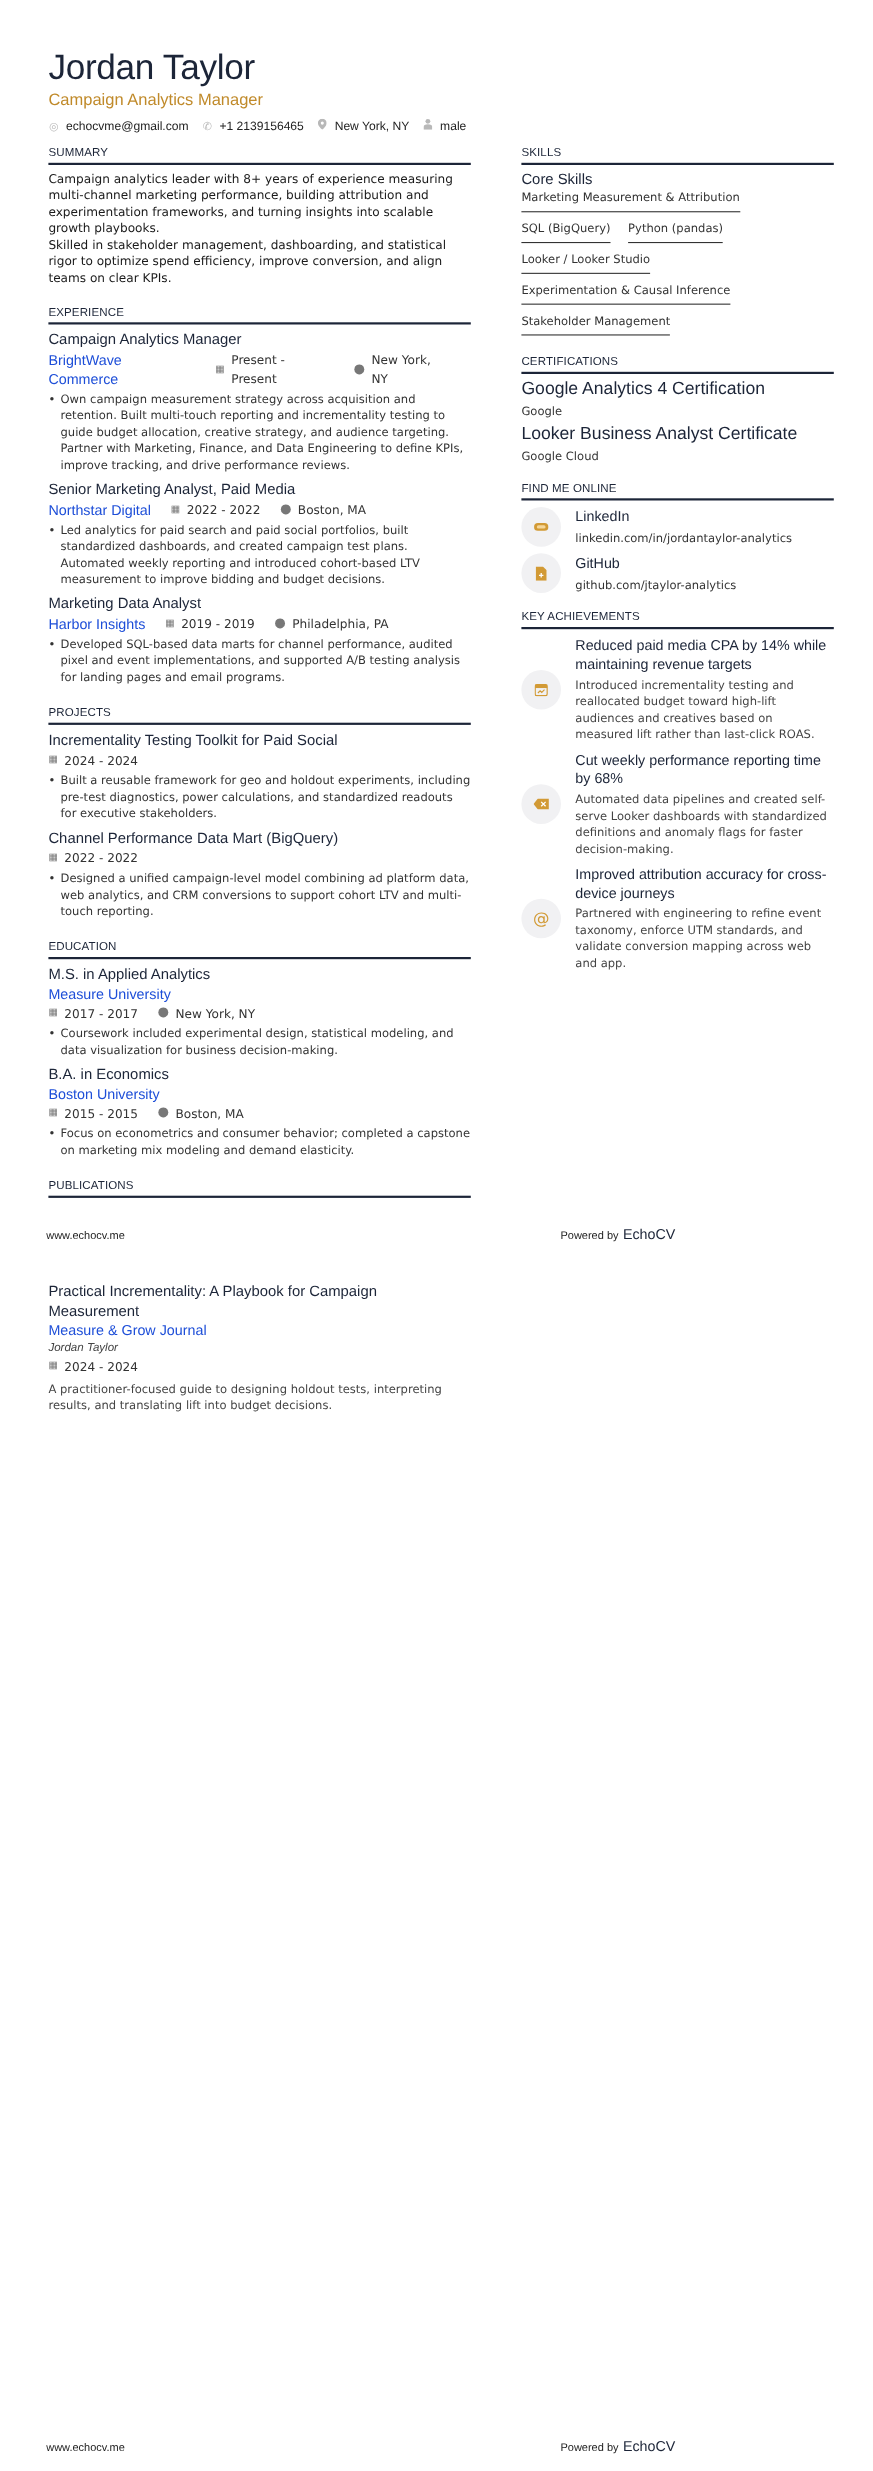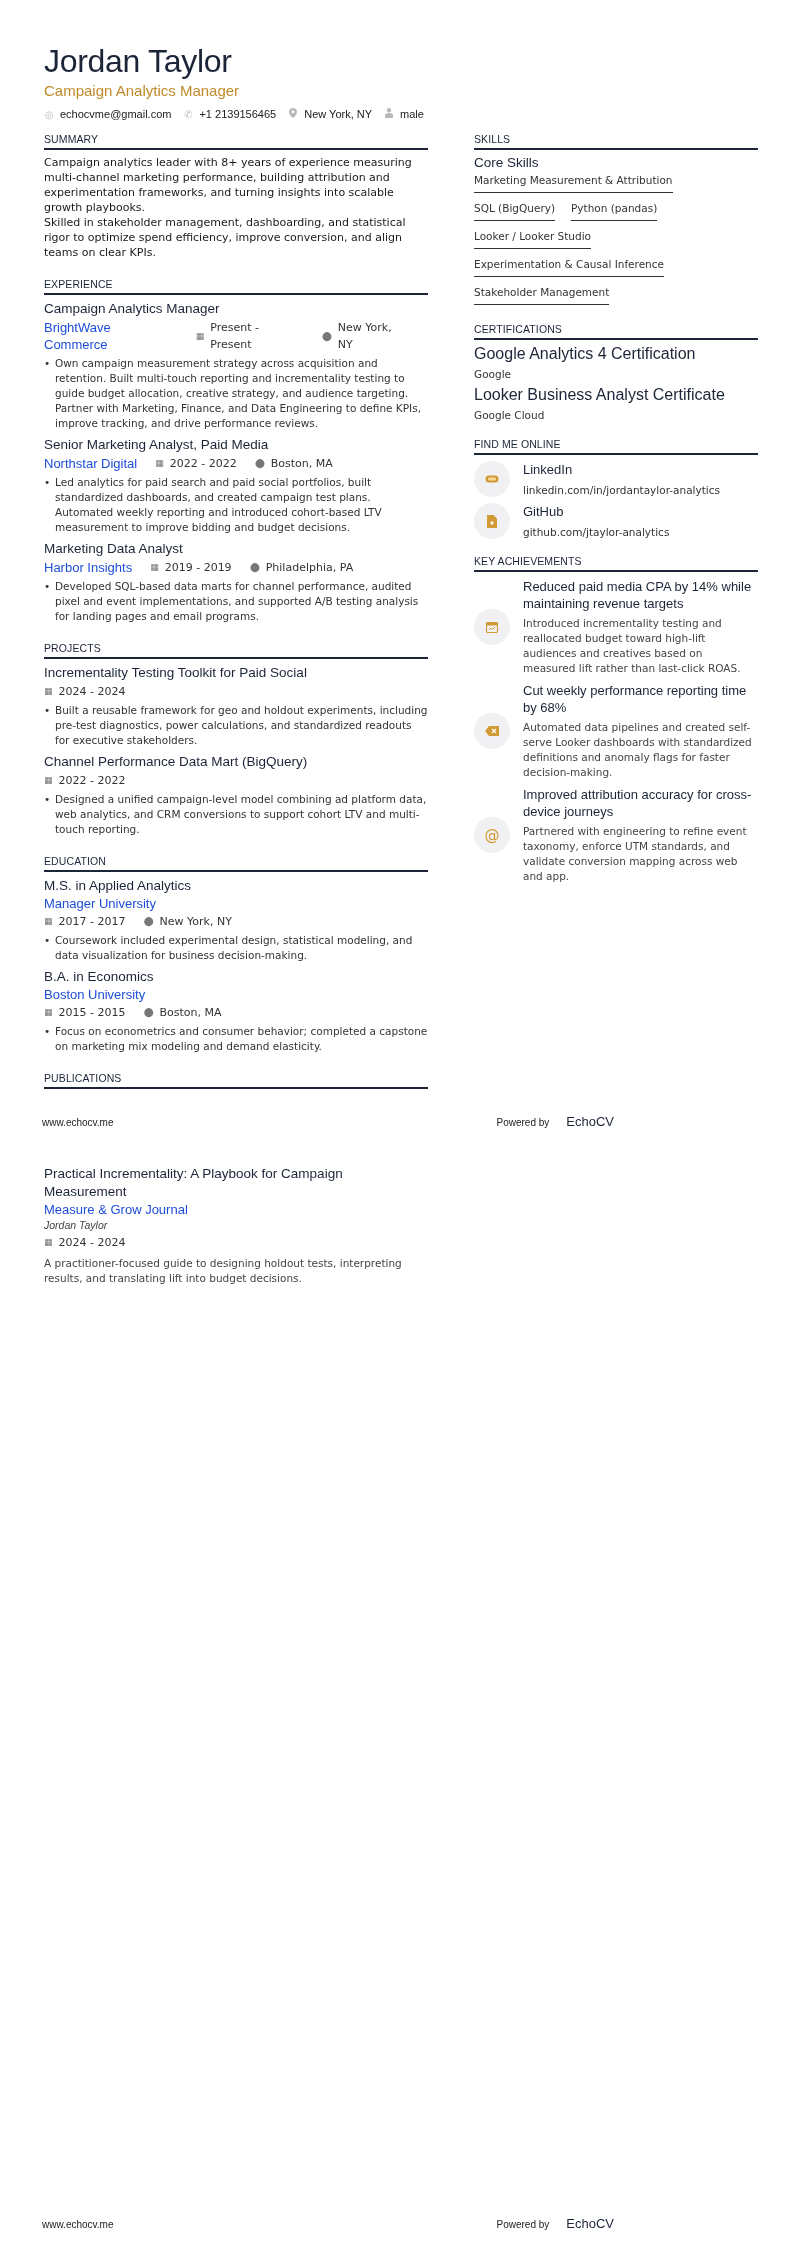--- a/index.html
+++ b/index.html
@@ -44,21 +44,21 @@
   .online-name { font-family: "Liberation Sans", sans-serif; font-size: 13px; color: #1c2538; line-height: 17px; }
   .online-url { font-size: 10.5px; color: #333; margin-top: 5px; line-height: 14px; }
 
   .ach-item { display: flex; align-items: center; margin-top: 6px; }
   .ach-title { font-family: "Liberation Sans", sans-serif; font-size: 13px; color: #1c2538; line-height: 17px; }
   .ach-desc { font-size: 10.5px; color: #444; line-height: 15px; margin-top: 4px; }
 
   .footer { position: absolute; left: 42px; right: 36px; display: flex; justify-content: space-between; align-items: baseline; font-family: "Liberation Sans", sans-serif; }
   .footer-url { font-size: 10px; color: #222; }
   .powered { font-size: 10px; color: #222; }
-  .powered .brand { font-size: 13px; color: #1c2538; margin-left: 17px; }
+  .powered .brand { font-size: 13px; color: #1c2538; margin-left: 4px; }
 
   .pub-author { font-style: italic; font-size: 10.5px; color: #444; line-height: 15px; font-family: "Liberation Sans", sans-serif; }
   .pub-desc { font-size: 10.5px; color: #444; line-height: 15px; margin-top: 5px; }
 </style>
 </head>
 <body>
 
 <div class="page page1">
 
   <div class="header">
@@ -184,21 +184,21 @@
         <ul class="bullets">
           <li>Designed a unified campaign-level model combining ad platform data, web analytics, and CRM conversions to support cohort LTV and multi-touch reporting.</li>
         </ul>
       </div>
     </section>
 
     <section style="margin-top:18px;">
       <div class="sec-head">EDUCATION</div>
       <div>
         <div class="entry-title">M.S. in Applied Analytics</div>
-        <div class="org" style="line-height:17px;">Manager University</div>
+        <div class="org" style="line-height:17px;">Measure University</div>
         <div class="entry-sub">
           <span class="meta">
               <span class="mi">▦</span>
               <span>2017 - 2017</span>
             </span>
           <span class="meta">
               <span class="mi">⬤</span>
               <span>New York, NY</span>
             </span>
         </div>

